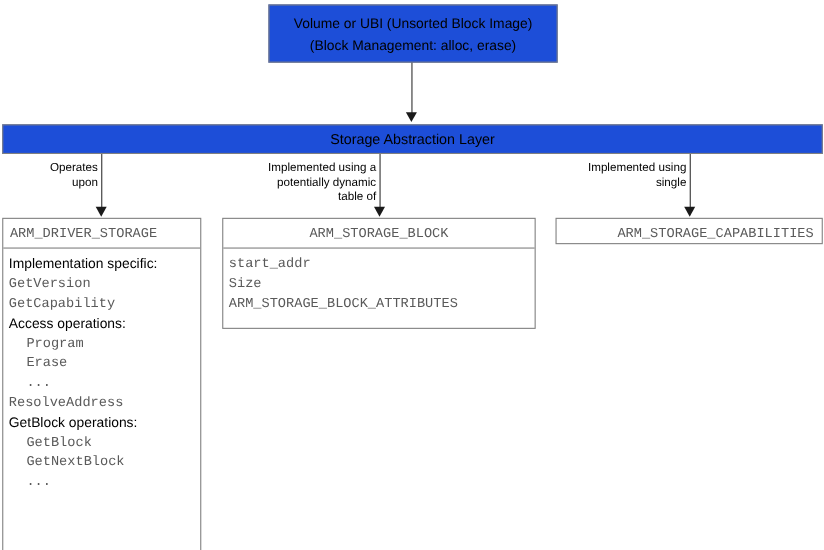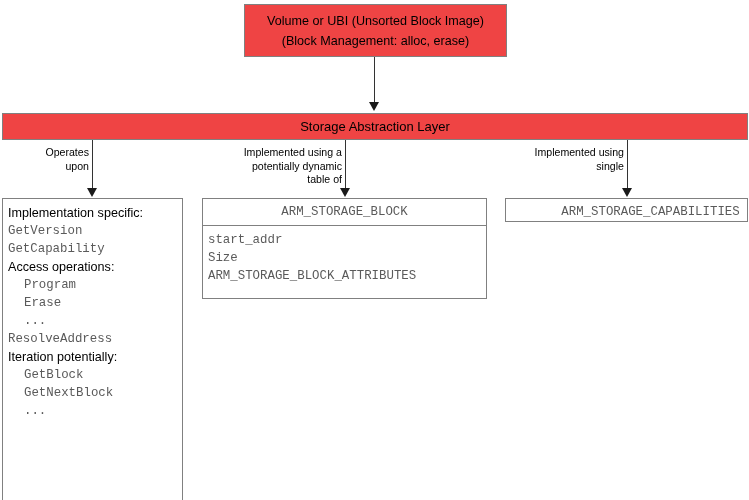--- a/index.html
+++ b/index.html
@@ -13,21 +13,21 @@
     position: relative;
     overflow: hidden;
     font-family: "Liberation Sans", sans-serif;
     color: #000000;
   }
 
   .box {
     position: absolute;
     box-sizing: border-box;
     border: 1px solid #808080;
-    background: #ef4444;
+    background: #1d4ed8;
   }
 
   
   #volume-box {
     left: 244px;
     top: 4px;
     width: 263px;
     height: 53px;
     display: flex;
     flex-direction: column;
@@ -160,30 +160,31 @@
 </div>
 
 <div class="vline" style="left:627px; top:140px; height:50px;"></div>
 <div class="arrowhead" style="left:622px; top:188px;"></div>
 <div class="edge-label" style="left:480px; top:146px; width:144px;">
   <div>Implemented using</div>
   <div>single</div>
 </div>
 
 <div class="classbox" id="driver-box">
+  <div class="hdr left">ARM_DRIVER_STORAGE</div>
   <div class="body">
       <div class="row plain">Implementation specific:</div>
       <div class="row mono">GetVersion</div>
       <div class="row mono">GetCapability</div>
       <div class="row plain">Access operations:</div>
       <div class="row mono indent">Program</div>
       <div class="row mono indent">Erase</div>
       <div class="row mono indent">...</div>
       <div class="row mono">ResolveAddress</div>
-      <div class="row plain">Iteration potentially:</div>
+      <div class="row plain">GetBlock operations:</div>
       <div class="row mono indent">GetBlock</div>
       <div class="row mono indent">GetNextBlock</div>
       <div class="row mono indent">...</div>
     </div>
 </div>
 
 <div class="classbox" id="block-box">
   <div class="hdr center">ARM_STORAGE_BLOCK</div>
   <div class="body">
       <div class="row mono">start_addr</div>

